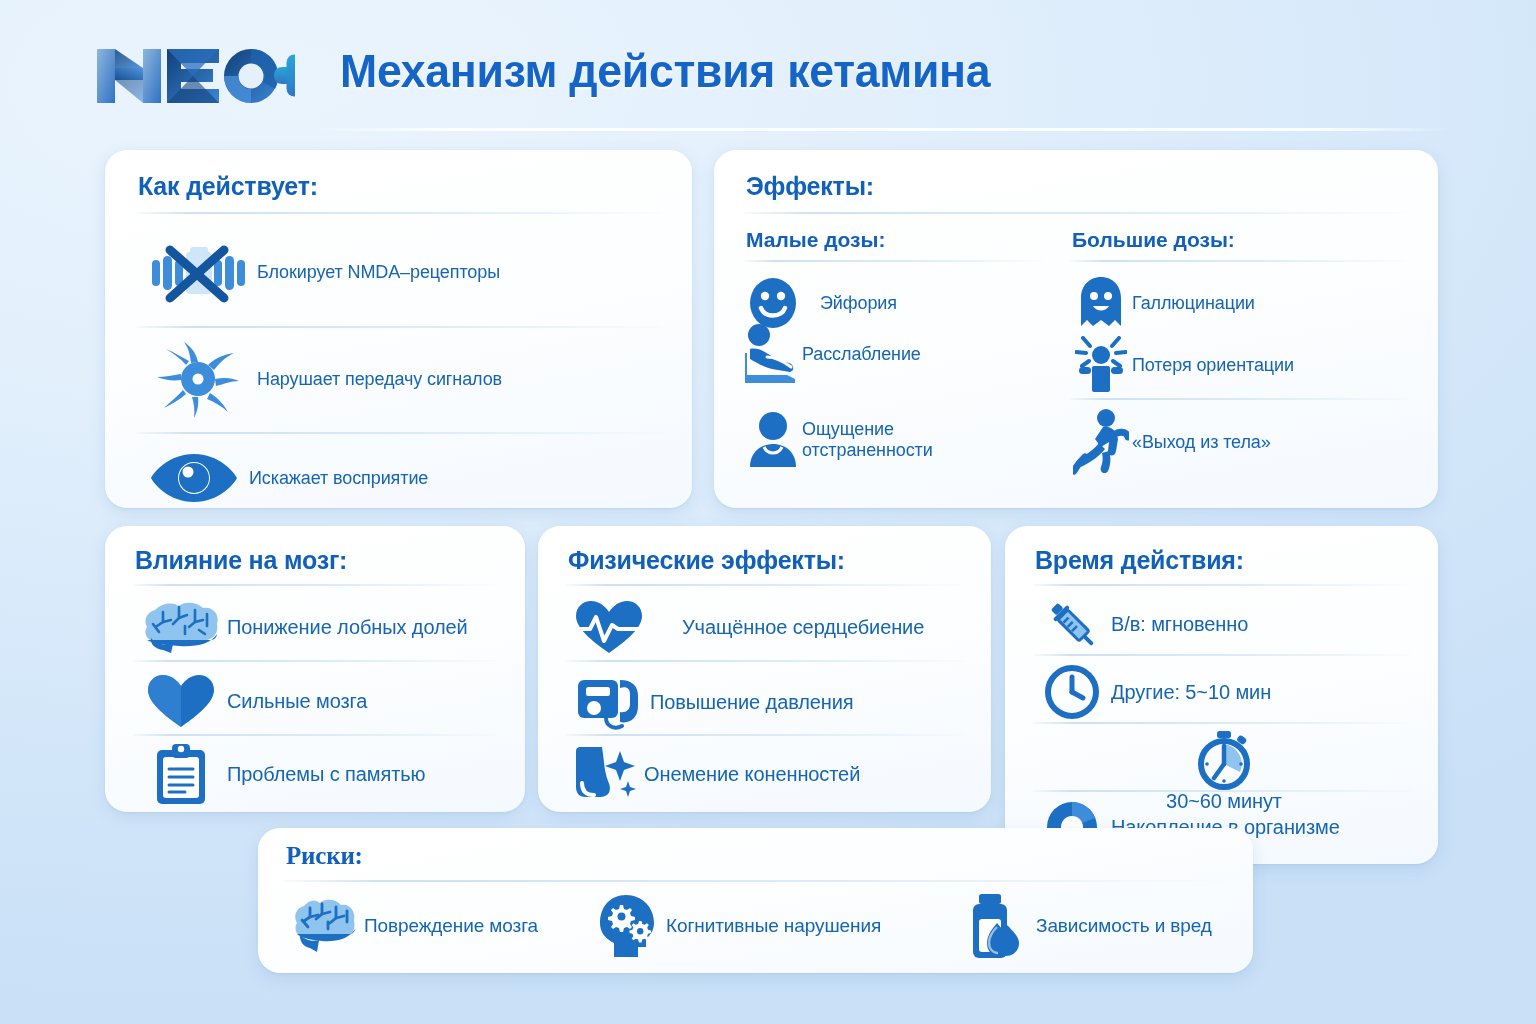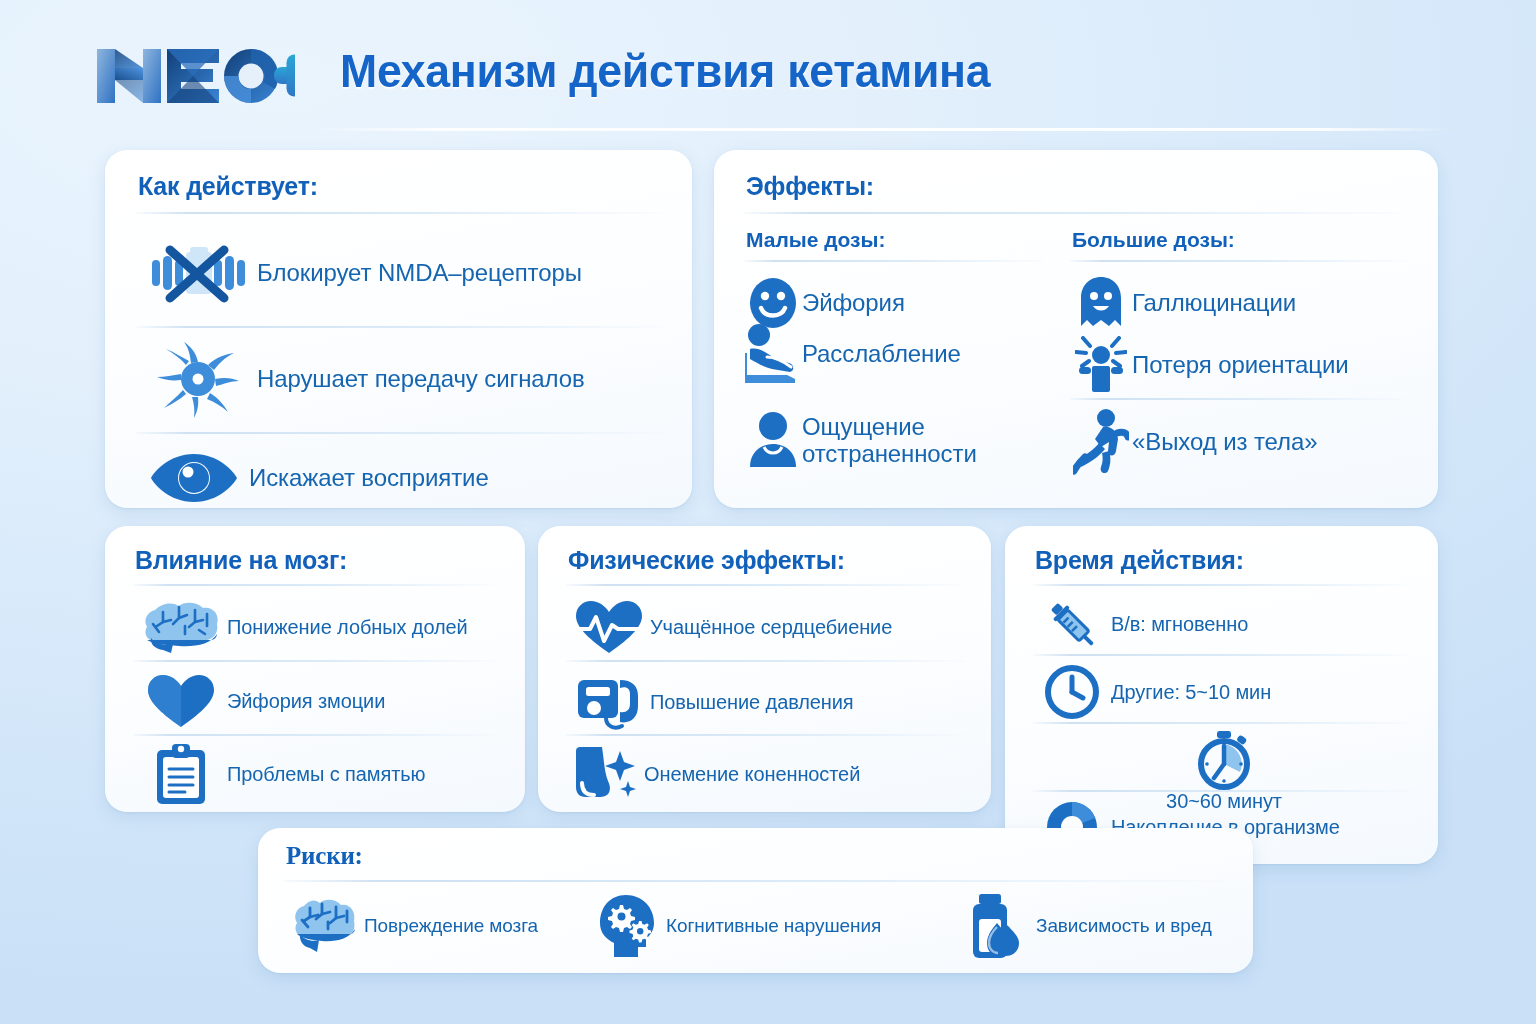--- a/index.html
+++ b/index.html
@@ -44,21 +44,21 @@
   .sub-title{
     font-size:21px; font-weight:700; color:#1160ba; white-space:nowrap;
   }
   .rule{
     height:2px; border-radius:2px;
     background:linear-gradient(to right, rgba(190,214,236,.1) 0%, #cfe1f2 10%, #dcebf8 55%, rgba(210,228,245,.05) 100%);
   }
   .row{ display:flex; align-items:center; }
   .row .ico{ flex:0 0 auto; display:flex; align-items:center; justify-content:center; }
   .row .lbl{
-    font-size:24px; color:#1565b0; line-height:1.14;
+    font-size:18px; color:#1565b0; line-height:1.14;
     letter-spacing:-0.1px;
   }
   .lbl.small{ font-size:20px; }
   .lbl.tiny{ font-size:19px; }
 
   
   #card-how   { left:105px;  top:150px;  width:587px; height:358px; }
   #card-eff   { left:714px;  top:150px;  width:724px; height:358px; }
   #card-brain { left:105px;  top:526px;  width:420px; height:286px; }
   #card-phys  { left:538px;  top:526px;  width:453px; height:286px; }
@@ -189,21 +189,21 @@
     </div>
   </div>
 
   <div class="card" id="card-eff">
     <div style="position:absolute;left:32px;top:22px;" class="card-title">Эффекты:</div>
     <div class="rule" style="position:absolute;left:30px;top:62px;width:662px;"></div>
 
     <div style="position:absolute;left:32px;top:78px;" class="sub-title">Малые дозы:</div>
     <div class="rule" style="position:absolute;left:30px;top:110px;width:300px;"></div>
 
-    <div class="row" style="position:absolute;left:30px;top:122px;width:310px;height:62px;">
+    <div class="row" style="position:absolute;left:30px;top:122px;width:310px;height:62px;gap:18px;">
       <div class="ico" style="width:58px;">
         <svg width="48" height="52" viewBox="0 0 48 52">
           <ellipse cx="24" cy="26" rx="23" ry="25" class="fill-main"></ellipse>
           <circle cx="16" cy="19" r="4.2" fill="#fff"></circle>
           <circle cx="32" cy="19" r="4.2" fill="#fff"></circle>
           <path d="M12 31 C16 41 32 41 36 31" stroke="#fff" stroke-width="4.5" fill="none" stroke-linecap="round"></path>
         </svg>
       </div>
       <div class="lbl">Эйфория</div>
     </div>
@@ -308,21 +308,21 @@
     </div>
     <div class="rule" style="position:absolute;left:28px;top:134px;width:364px;"></div>
 
     <div class="row" style="position:absolute;left:30px;top:144px;width:372px;height:62px;">
       <div class="ico" style="width:92px;">
         <svg width="70" height="56" viewBox="0 0 70 56">
           <path d="M35 54 C12 38 2 27 2 17 C2 8 9 2 17 2 C25 2 31 7 35 13 C39 7 45 2 53 2 C61 2 68 8 68 17 C68 27 58 38 35 54 Z" class="fill-main"></path>
           <path d="M35 13 C31 7 25 2 17 2 C9 2 2 8 2 17 C2 27 12 38 35 54 Z" class="fill-mid" opacity=".55"></path>
         </svg>
       </div>
-      <div class="lbl small">Эйфория змоции</div>
+      <div class="lbl small">Сильные мозга</div>
     </div>
     <div class="rule" style="position:absolute;left:28px;top:208px;width:364px;"></div>
 
     <div class="row" style="position:absolute;left:30px;top:216px;width:372px;height:64px;">
       <div class="ico" style="width:92px;">
         <svg width="52" height="62" viewBox="0 0 52 62">
           <rect x="2" y="7" width="48" height="54" rx="5" class="fill-main"></rect>
           <rect x="8" y="14" width="36" height="41" rx="3" fill="#fff"></rect>
           <rect x="17" y="1" width="18" height="14" rx="4" class="fill-main"></rect>
           <circle cx="26" cy="6" r="3.2" fill="#fff"></circle>
@@ -335,21 +335,21 @@
         </svg>
       </div>
       <div class="lbl small">Проблемы с памятью</div>
     </div>
   </div>
 
   <div class="card" id="card-phys">
     <div style="position:absolute;left:30px;top:20px;" class="card-title">Физические эффекты:</div>
     <div class="rule" style="position:absolute;left:28px;top:58px;width:398px;"></div>
 
-    <div class="row" style="position:absolute;left:30px;top:70px;width:400px;height:62px;">
+    <div class="row" style="position:absolute;left:30px;top:70px;width:400px;height:62px;gap:32px;">
       <div class="ico" style="width:82px;">
         <svg width="70" height="56" viewBox="0 0 70 56">
           <path d="M35 54 C12 38 2 27 2 17 C2 8 9 2 17 2 C25 2 31 7 35 13 C39 7 45 2 53 2 C61 2 68 8 68 17 C68 27 58 38 35 54 Z" class="fill-main"></path>
           <path d="M0 30 L16 30 L22 18 L30 42 L38 26 L44 30 L70 30" stroke="#ffffff" stroke-width="4" fill="none" stroke-linejoin="round" stroke-linecap="round"></path>
         </svg>
       </div>
       <div class="lbl small">Учащённое сердцебиение</div>
     </div>
     <div class="rule" style="position:absolute;left:28px;top:134px;width:398px;"></div>
 

